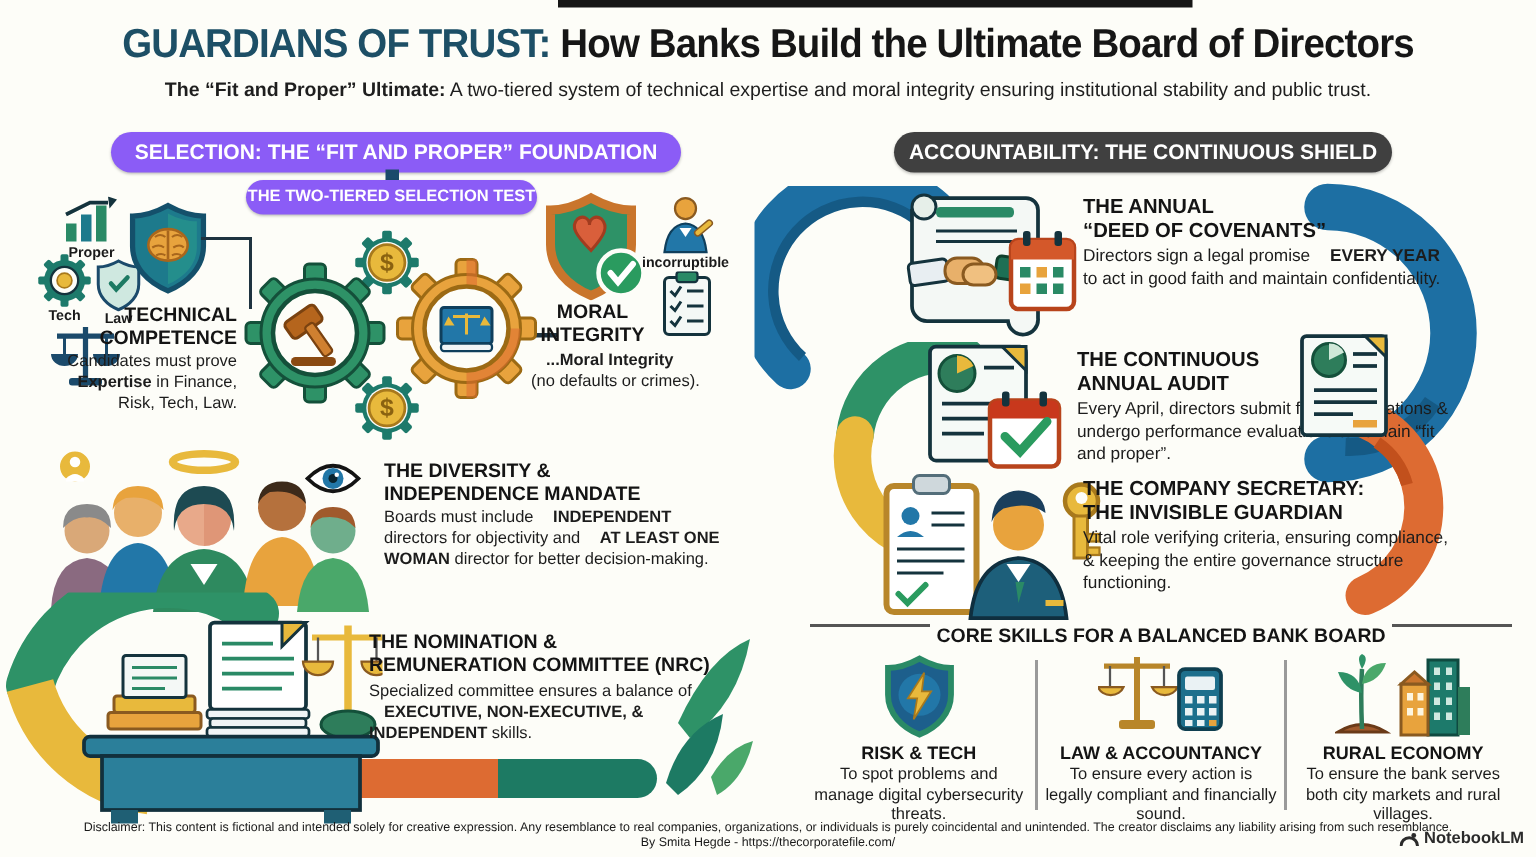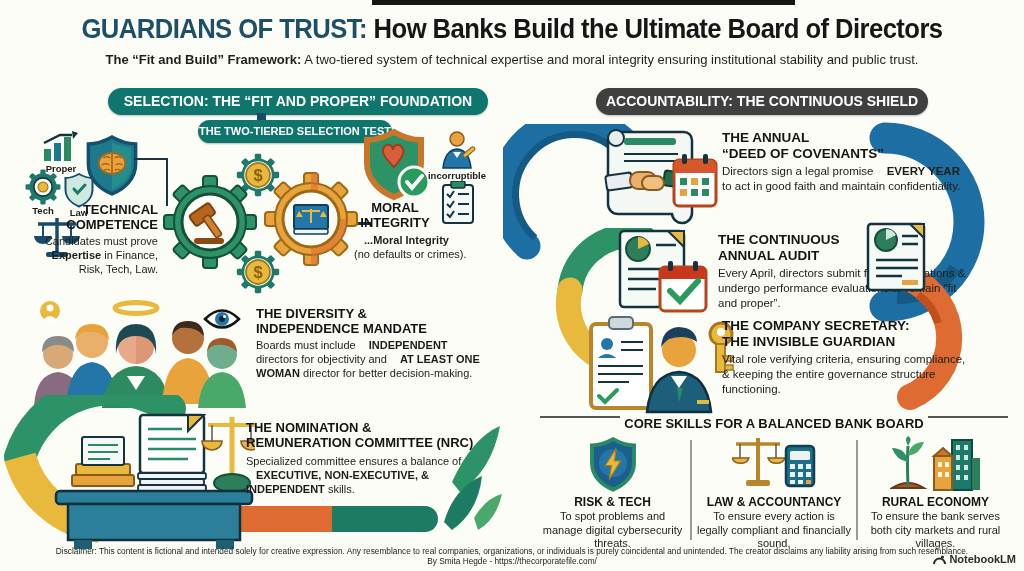--- a/index.html
+++ b/index.html
@@ -7,21 +7,21 @@
   .canvas{position:relative;width:1024px;height:571px;overflow:hidden;background:#fdfdf8;}
   .abs{position:absolute;}
   
   .top-bar{left:372px;top:0;width:423px;height:5px;background:#161616;}
   .title{left:0;top:14px;width:1024px;text-align:center;font-size:27px;font-weight:800;letter-spacing:-0.6px;transform:scaleX(0.95);color:#161616;white-space:nowrap;}
   .title .accent{color:#1d4f66;}
   .subtitle{left:0;top:52px;width:1024px;text-align:center;font-size:13px;color:#1e1e1e;}
   .subtitle b{font-weight:800;}
   
   .pill{color:#fff;font-weight:800;text-align:center;border-radius:16px;box-shadow:0 1px 2px rgba(0,0,0,.25);}
-  .pill-navy{background:#0f766e;margin-left:34px;}
+  .pill-navy{background:#8b5cf6;}
   .pill-green{background:#404040;}
   .sel-pill{left:74px;top:88px;width:380px;height:27px;font-size:14px;line-height:27px;}
   .sel-stub{left:257px;top:113px;width:9px;height:11px;background:#1b4a6b;}
   .sub-pill{left:164px;top:120px;width:194px;height:23px;font-size:11px;line-height:23px;border-radius:13px;}
   .acc-pill{left:596px;top:88px;width:332px;height:27px;font-size:14px;line-height:27px;}
   
   .mini-label{font-size:9.5px;font-weight:800;color:#1a1a1a;text-align:center;}
   
   .blk-title{font-weight:800;color:#141414;font-size:13px;line-height:15px;}
   .blk-title.lg{font-size:13.5px;line-height:16px;}
@@ -67,21 +67,21 @@
       </g>
       <path id="shield" d="M0 -32 C9 -27 19 -24 27 -24 L27 -1 C27 15 15 27 0 33 C-15 27 -27 15 -27 -1 L-27 -24 C-19 -24 -9 -27 0 -32 Z"></path>
     </defs>
   </svg>
 
   <div class="abs top-bar"></div>
   <div class="abs title">
     <span class="accent">GUARDIANS OF TRUST:</span><span> How Banks Build the Ultimate Board of Directors</span>
   </div>
   <div class="abs subtitle">
-    <b>The “Fit and Build” Framework:</b><span> A two-tiered system of technical expertise and moral integrity ensuring institutional stability and public trust.</span>
+    <b>The “Fit and Proper” Ultimate:</b><span> A two-tiered system of technical expertise and moral integrity ensuring institutional stability and public trust.</span>
   </div>
 
   <div class="abs pill pill-navy sel-pill">SELECTION: THE “FIT AND PROPER” FOUNDATION</div>
   <div class="abs sel-stub"></div>
   <div class="abs pill pill-navy sub-pill">THE TWO-TIERED SELECTION TEST</div>
 
   <svg class="abs" style="left:40px;top:131px" width="42" height="32" viewBox="0 0 42 32">
     <rect x="4" y="18" width="7" height="12" fill="#2a8a66"></rect>
     <rect x="14" y="12" width="7" height="18" fill="#1d7a8c"></rect>
     <rect x="24" y="6" width="7" height="24" fill="#2a8a66"></rect>

